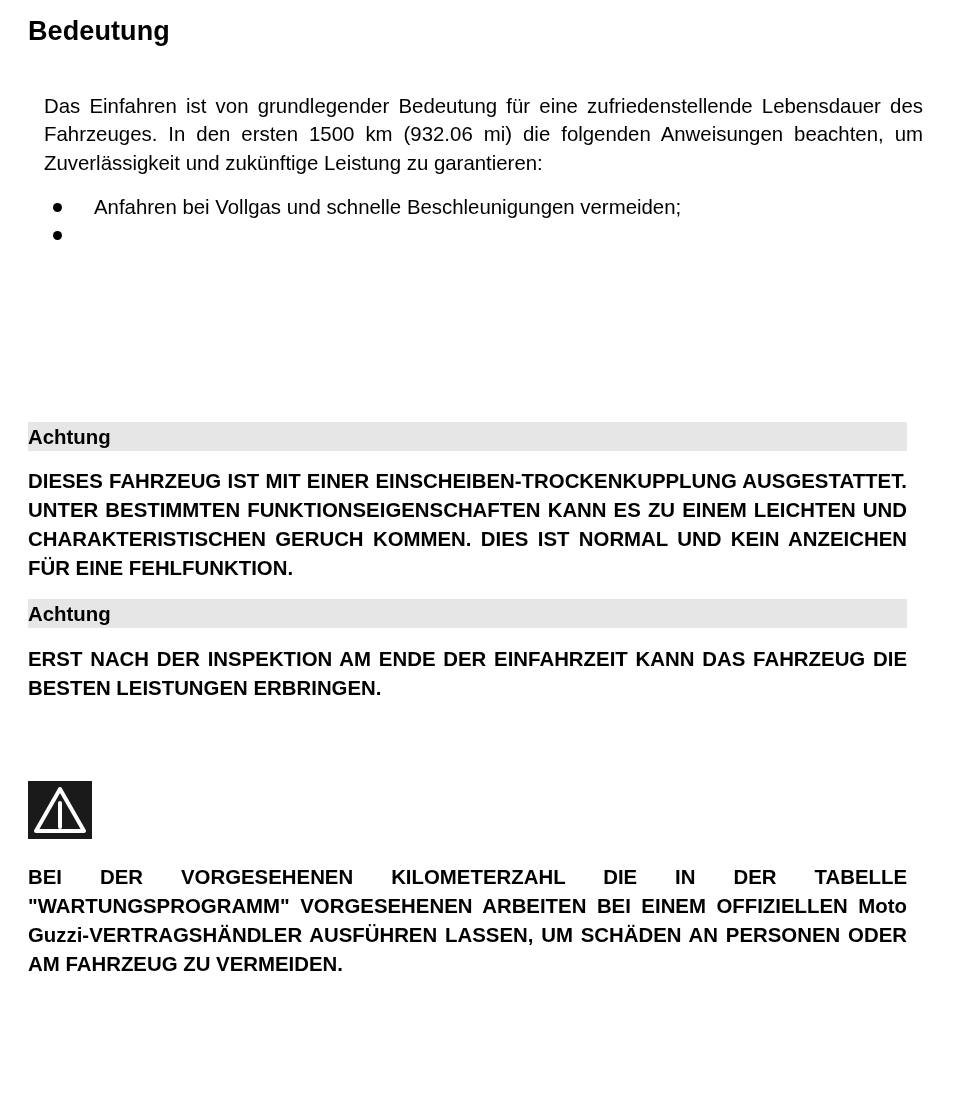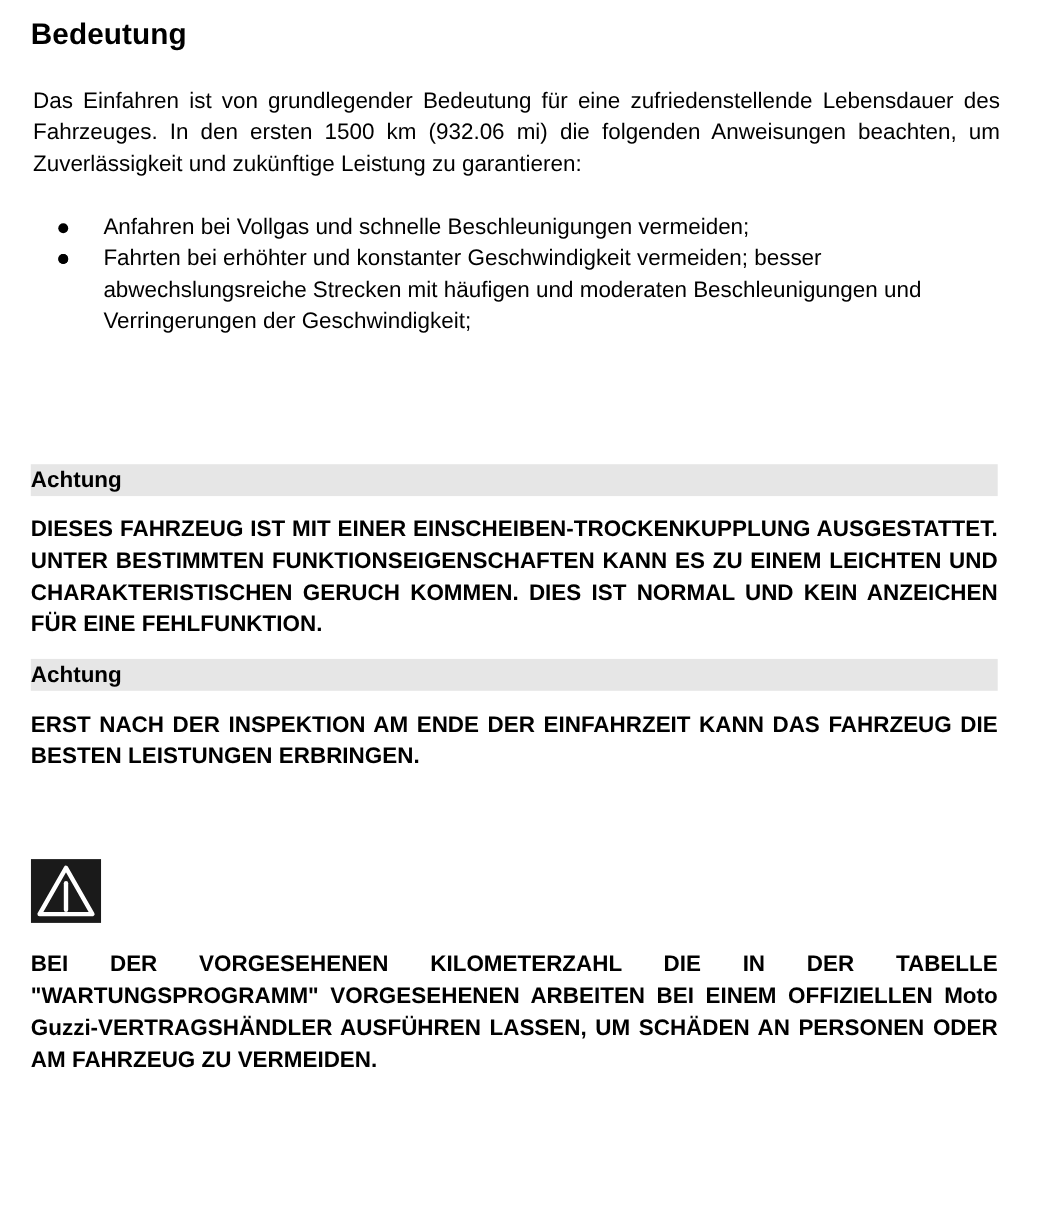--- a/index.html
+++ b/index.html
@@ -12,21 +12,21 @@
       color: #000000;
     }
     .page { position: absolute; left: 28px; top: 0; width: 879px; }
     .title {
       position: absolute; left: 0; top: 14px;
       font-size: 27px; font-weight: bold; margin: 0; line-height: 34px;
       letter-spacing: 0.1px;
     }
     .intro {
       position: absolute; left: 0; top: 76px; width: 879px;
-      font-size: 20.4px; line-height: 28.3px; margin: 2px;
+      font-size: 20.4px; line-height: 28.3px; margin: 16px;
       text-align: justify; text-align-last: left;
     }
     .bullets {
       position: absolute; left: 0; top: 177px; width: 879px;
       list-style: none; margin: 16px; padding: 0;
       font-size: 20.4px; line-height: 28.3px;
     }
     .bullets li { position: relative; padding-left: 50px; width: 790px; }
     .bullets li .dot {
       position: absolute; left: 9px; top: 10px;
@@ -51,21 +51,20 @@
 <body>
 
 <div class="page">
   <h1 class="title">Bedeutung</h1>
 
   <p class="intro" lang="de">Das Einfahren ist von grundlegender Bedeutung für eine zufriedenstellende Lebensdauer des Fahrzeuges. In den ersten 1500 km (932.06 mi) die folgenden Anweisungen beachten, um Zuverlässigkeit und zukünftige Leistung zu garantieren:</p>
 
   <ul class="bullets">
     <li><span class="dot"></span><span>Anfahren bei Vollgas und schnelle Beschleunigungen vermeiden;</span></li>
     <li><span class="dot"></span></li>
-    <li style="width:800px"><span class="dot"></span><span>Fahrten bei erhöhter und konstanter Geschwindigkeit vermeiden; besser abwechslungsreiche Strecken mit häufigen und moderaten Beschleunigungen und Verringerungen der Geschwindigkeit;</span></li>
   </ul>
 
   <div class="caution-bar" style="top:422px">
     <span>Achtung</span>
   </div>
   <p class="bold-para" style="top:467px" lang="de">DIESES FAHRZEUG IST MIT EINER EINSCHEIBEN-TROCKENKUPPLUNG AUSGESTATTET. UNTER BESTIMMTEN FUNKTIONSEIGENSCHAFTEN KANN ES ZU EINEM LEICHTEN UND CHARAKTERISTISCHEN GERUCH KOMMEN. DIES IST NORMAL UND KEIN ANZEICHEN FÜR EINE FEHLFUNKTION.</p>
 
   <div class="caution-bar" style="top:599px">
     <span>Achtung</span>
   </div>

